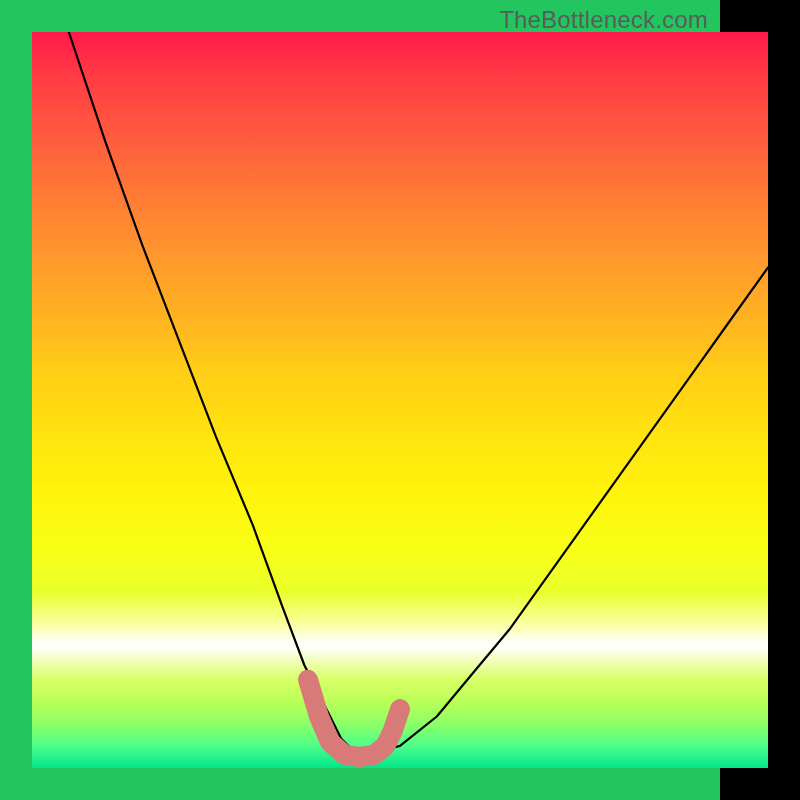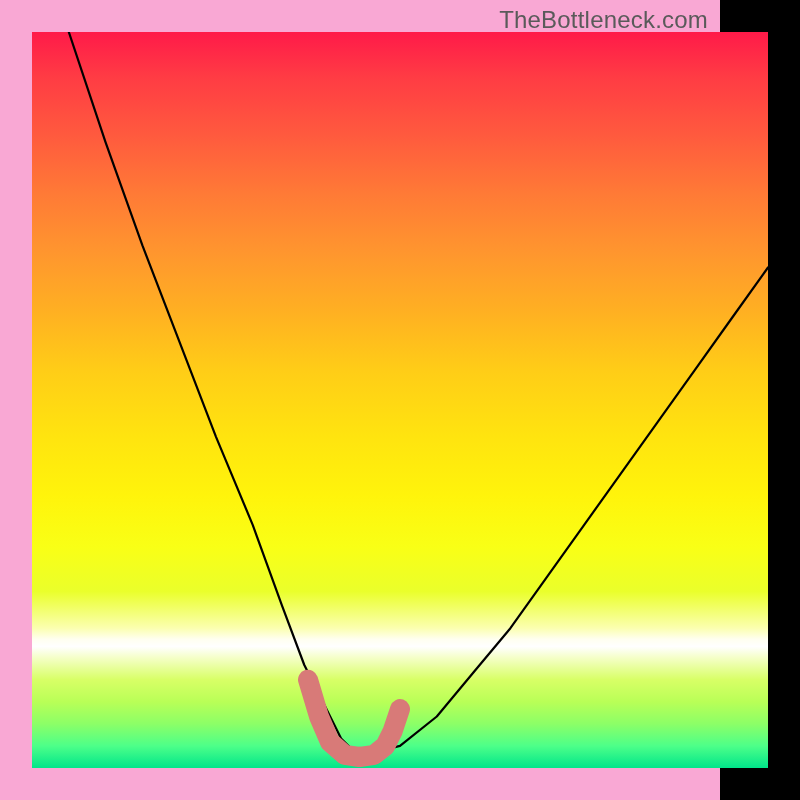--- a/index.html
+++ b/index.html
@@ -10,21 +10,21 @@
     background: #000;
     overflow: hidden;
     font-family: Arial, Helvetica, sans-serif;
   }
   .frame {
     position: absolute;
     left: 0;
     top: 0;
     width: 720px;
     height: 800px;
-    background: #f9a8d4;
+    background: #22c55e;
   }
   .watermark {
     position: absolute;
     top: 6px;
     right: 12px;
     color: #5a5a5a;
     font-size: 24px;
     font-weight: 400;
     letter-spacing: 0.2px;
     user-select: none;

